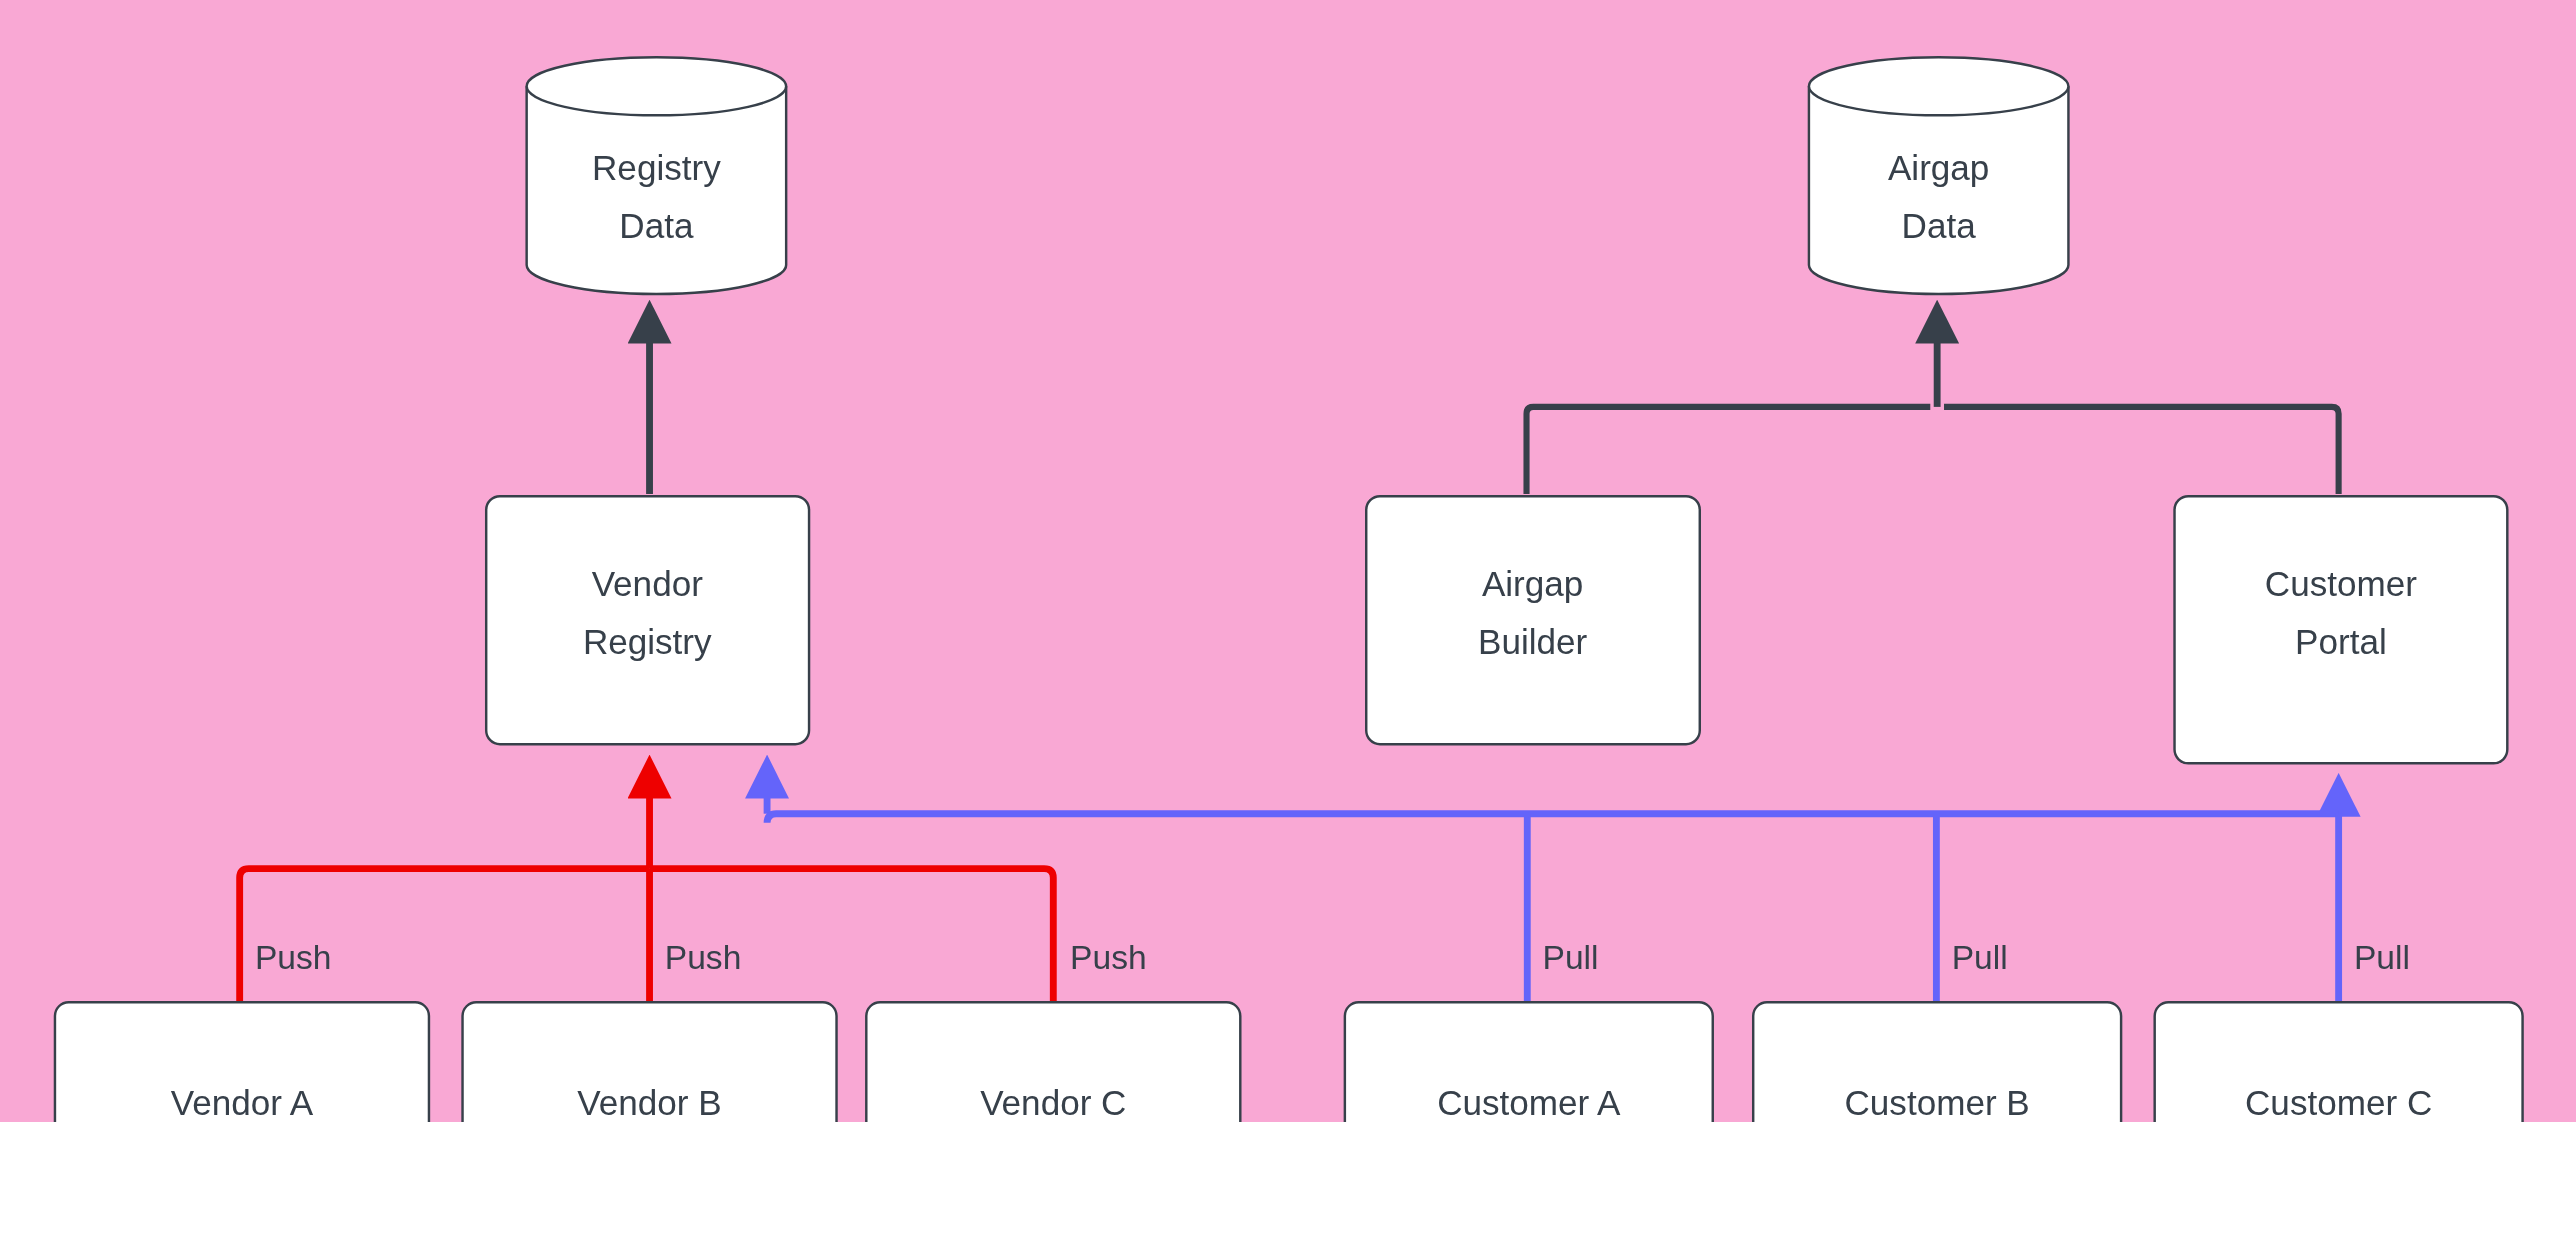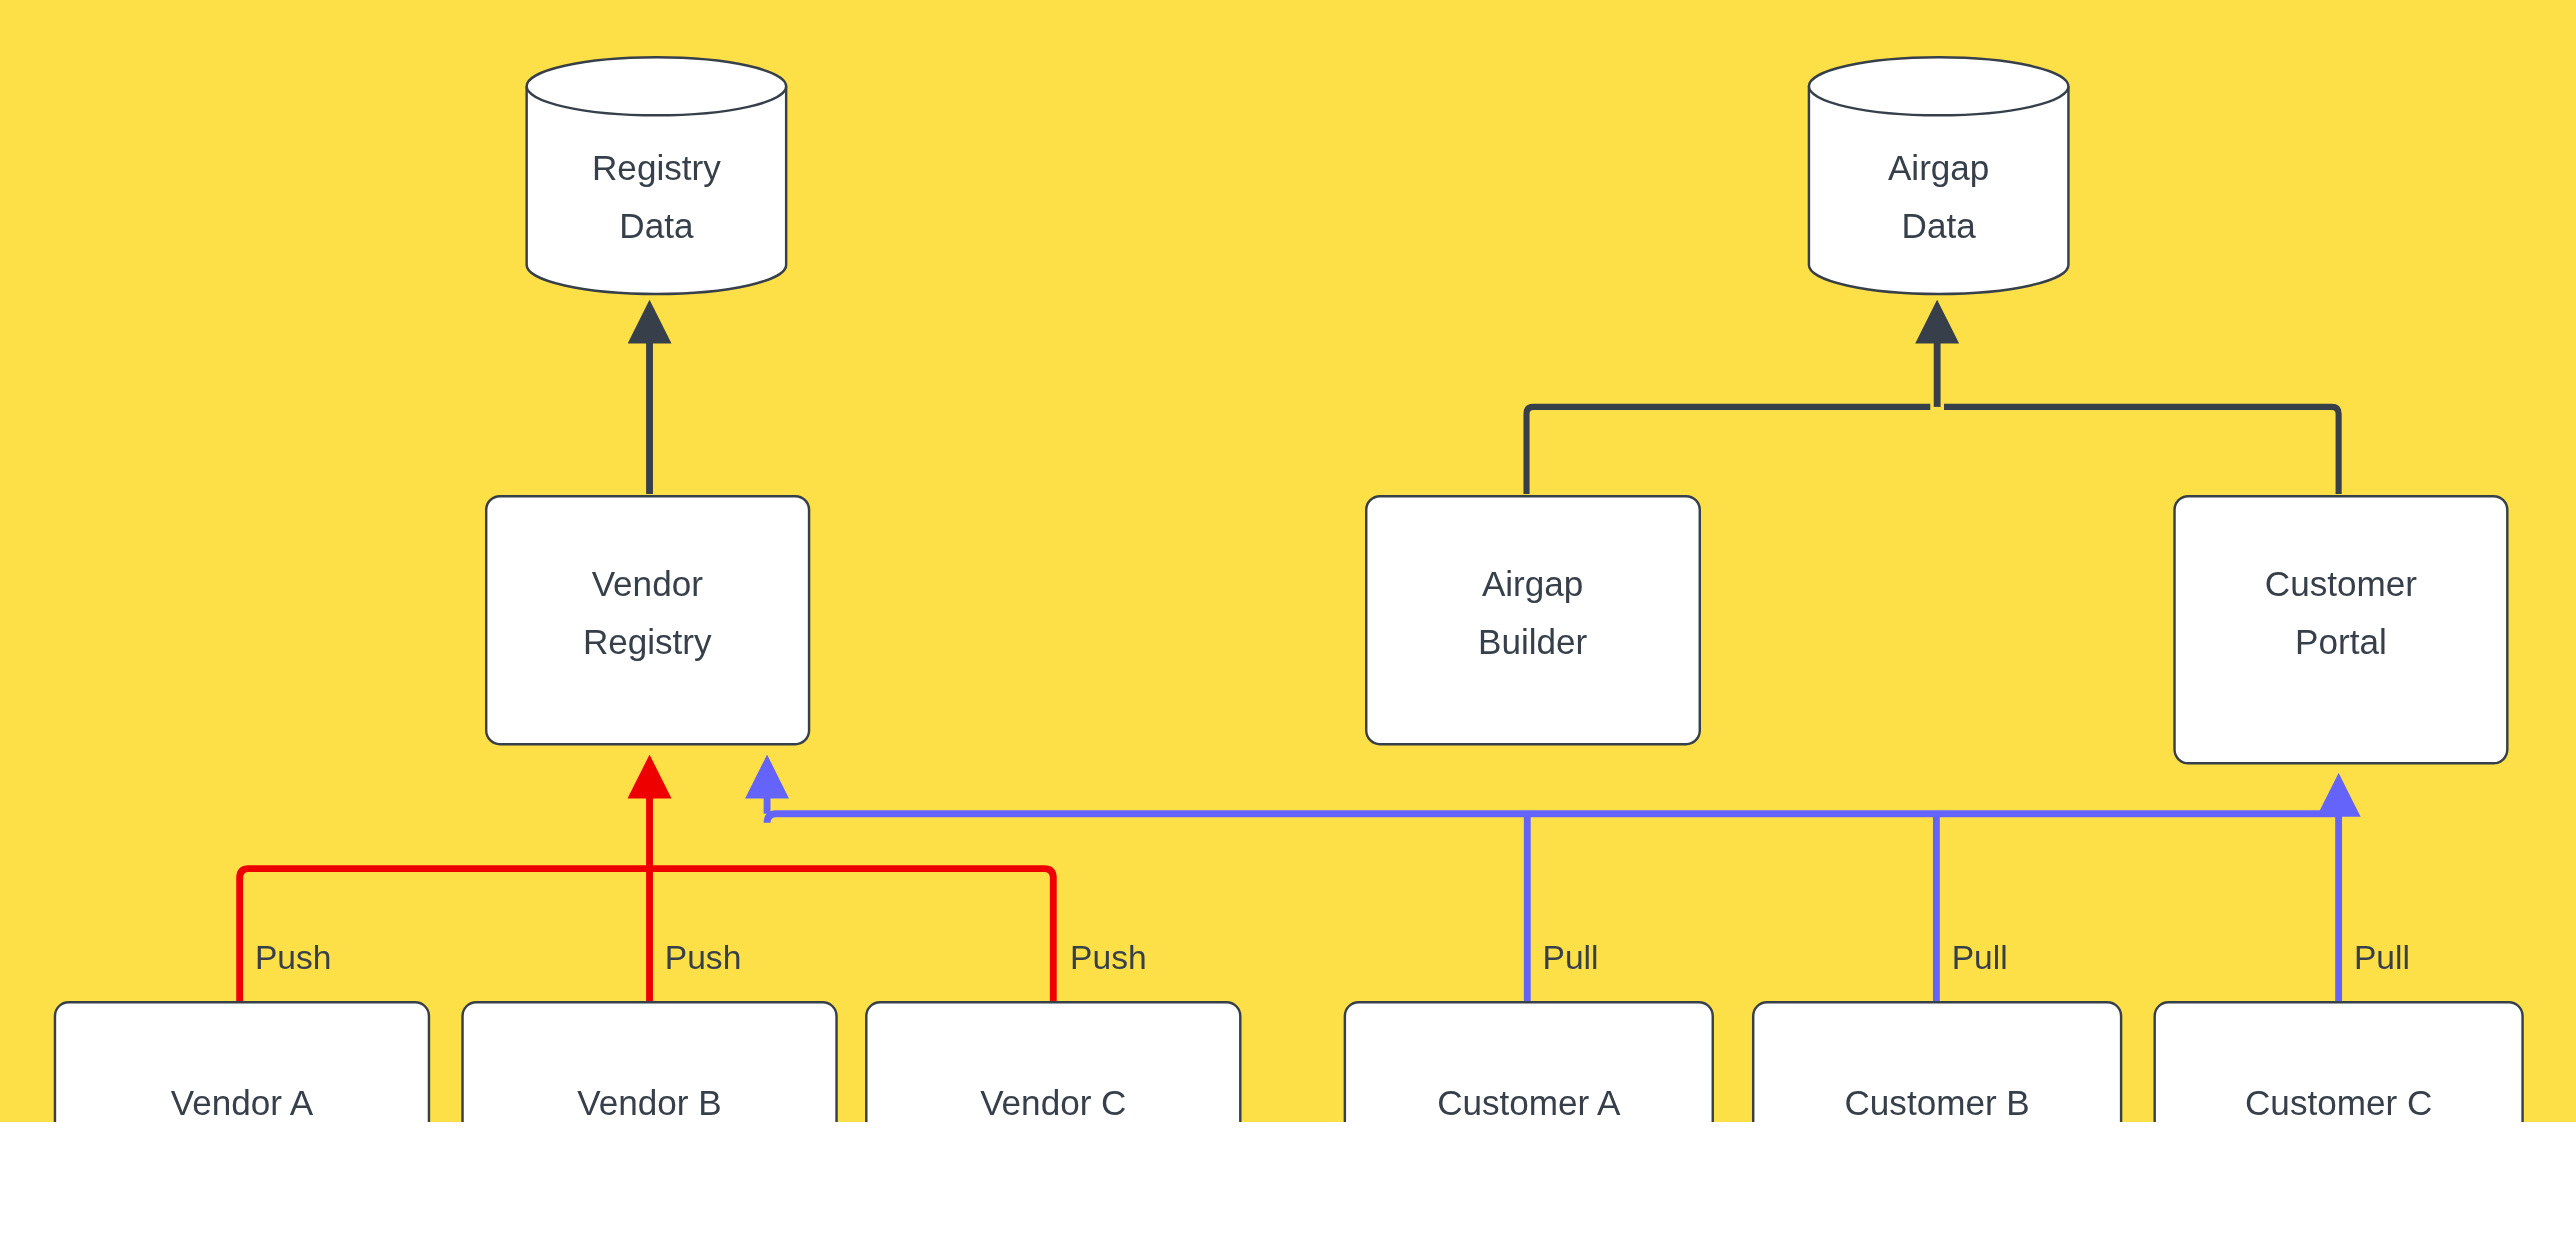--- a/index.html
+++ b/index.html
@@ -1,18 +1,18 @@
 <!DOCTYPE html>
 <html style="font-size:12.2px"><head>
 <meta charset="utf-8">
 <title>Registry Airgap Flow Diagram</title>
 <style>
   html,body{margin:0;padding:0;background:#ffffff;}
   body{font-family:"Liberation Sans",sans-serif;}
-  #canvas{position:relative;width:2576px;height:1122px;background:#fde047;overflow:hidden;}
+  #canvas{position:relative;width:2576px;height:1122px;background:#f9a8d4;overflow:hidden;}
   svg.diagram{position:absolute;left:0;top:0;width:2576px;height:1258px;}
   .node-label{
     font-family:"Liberation Sans",sans-serif;
     font-size:46px;
     fill:#37404a;
     text-anchor:middle;
     dominant-baseline:middle;
   }
   .edge-label{
     font-family:"Liberation Sans",sans-serif;

